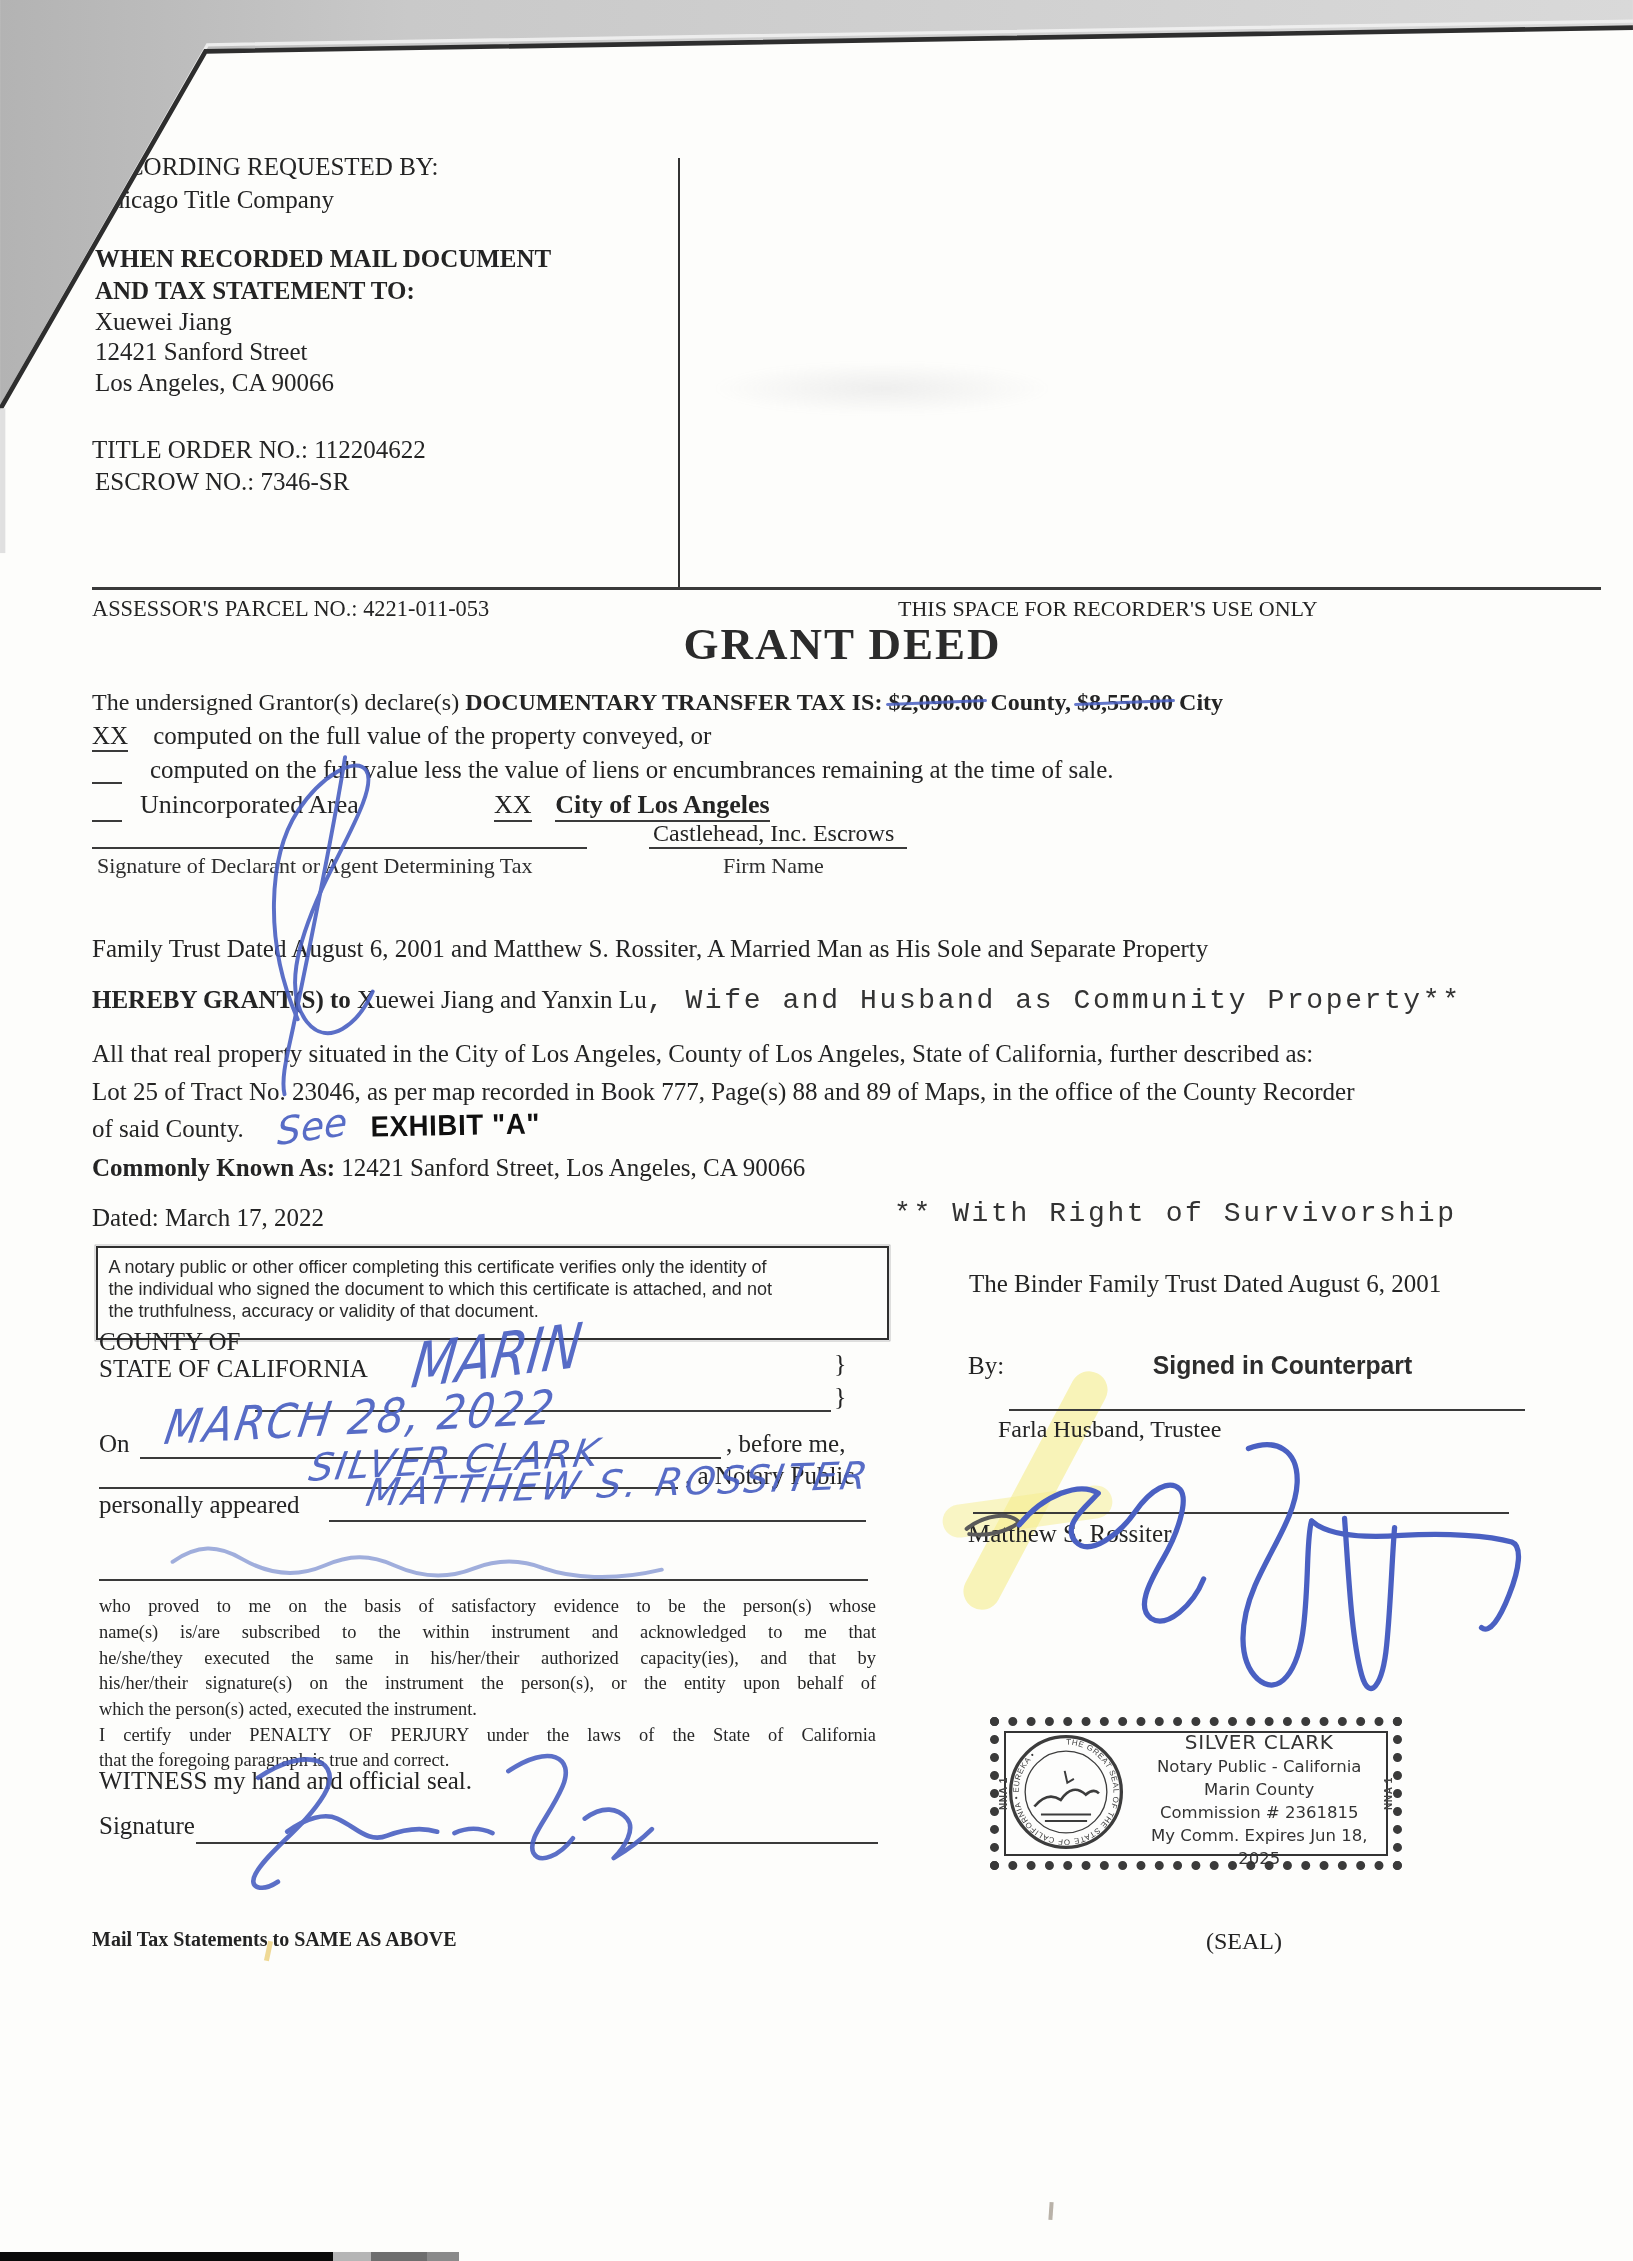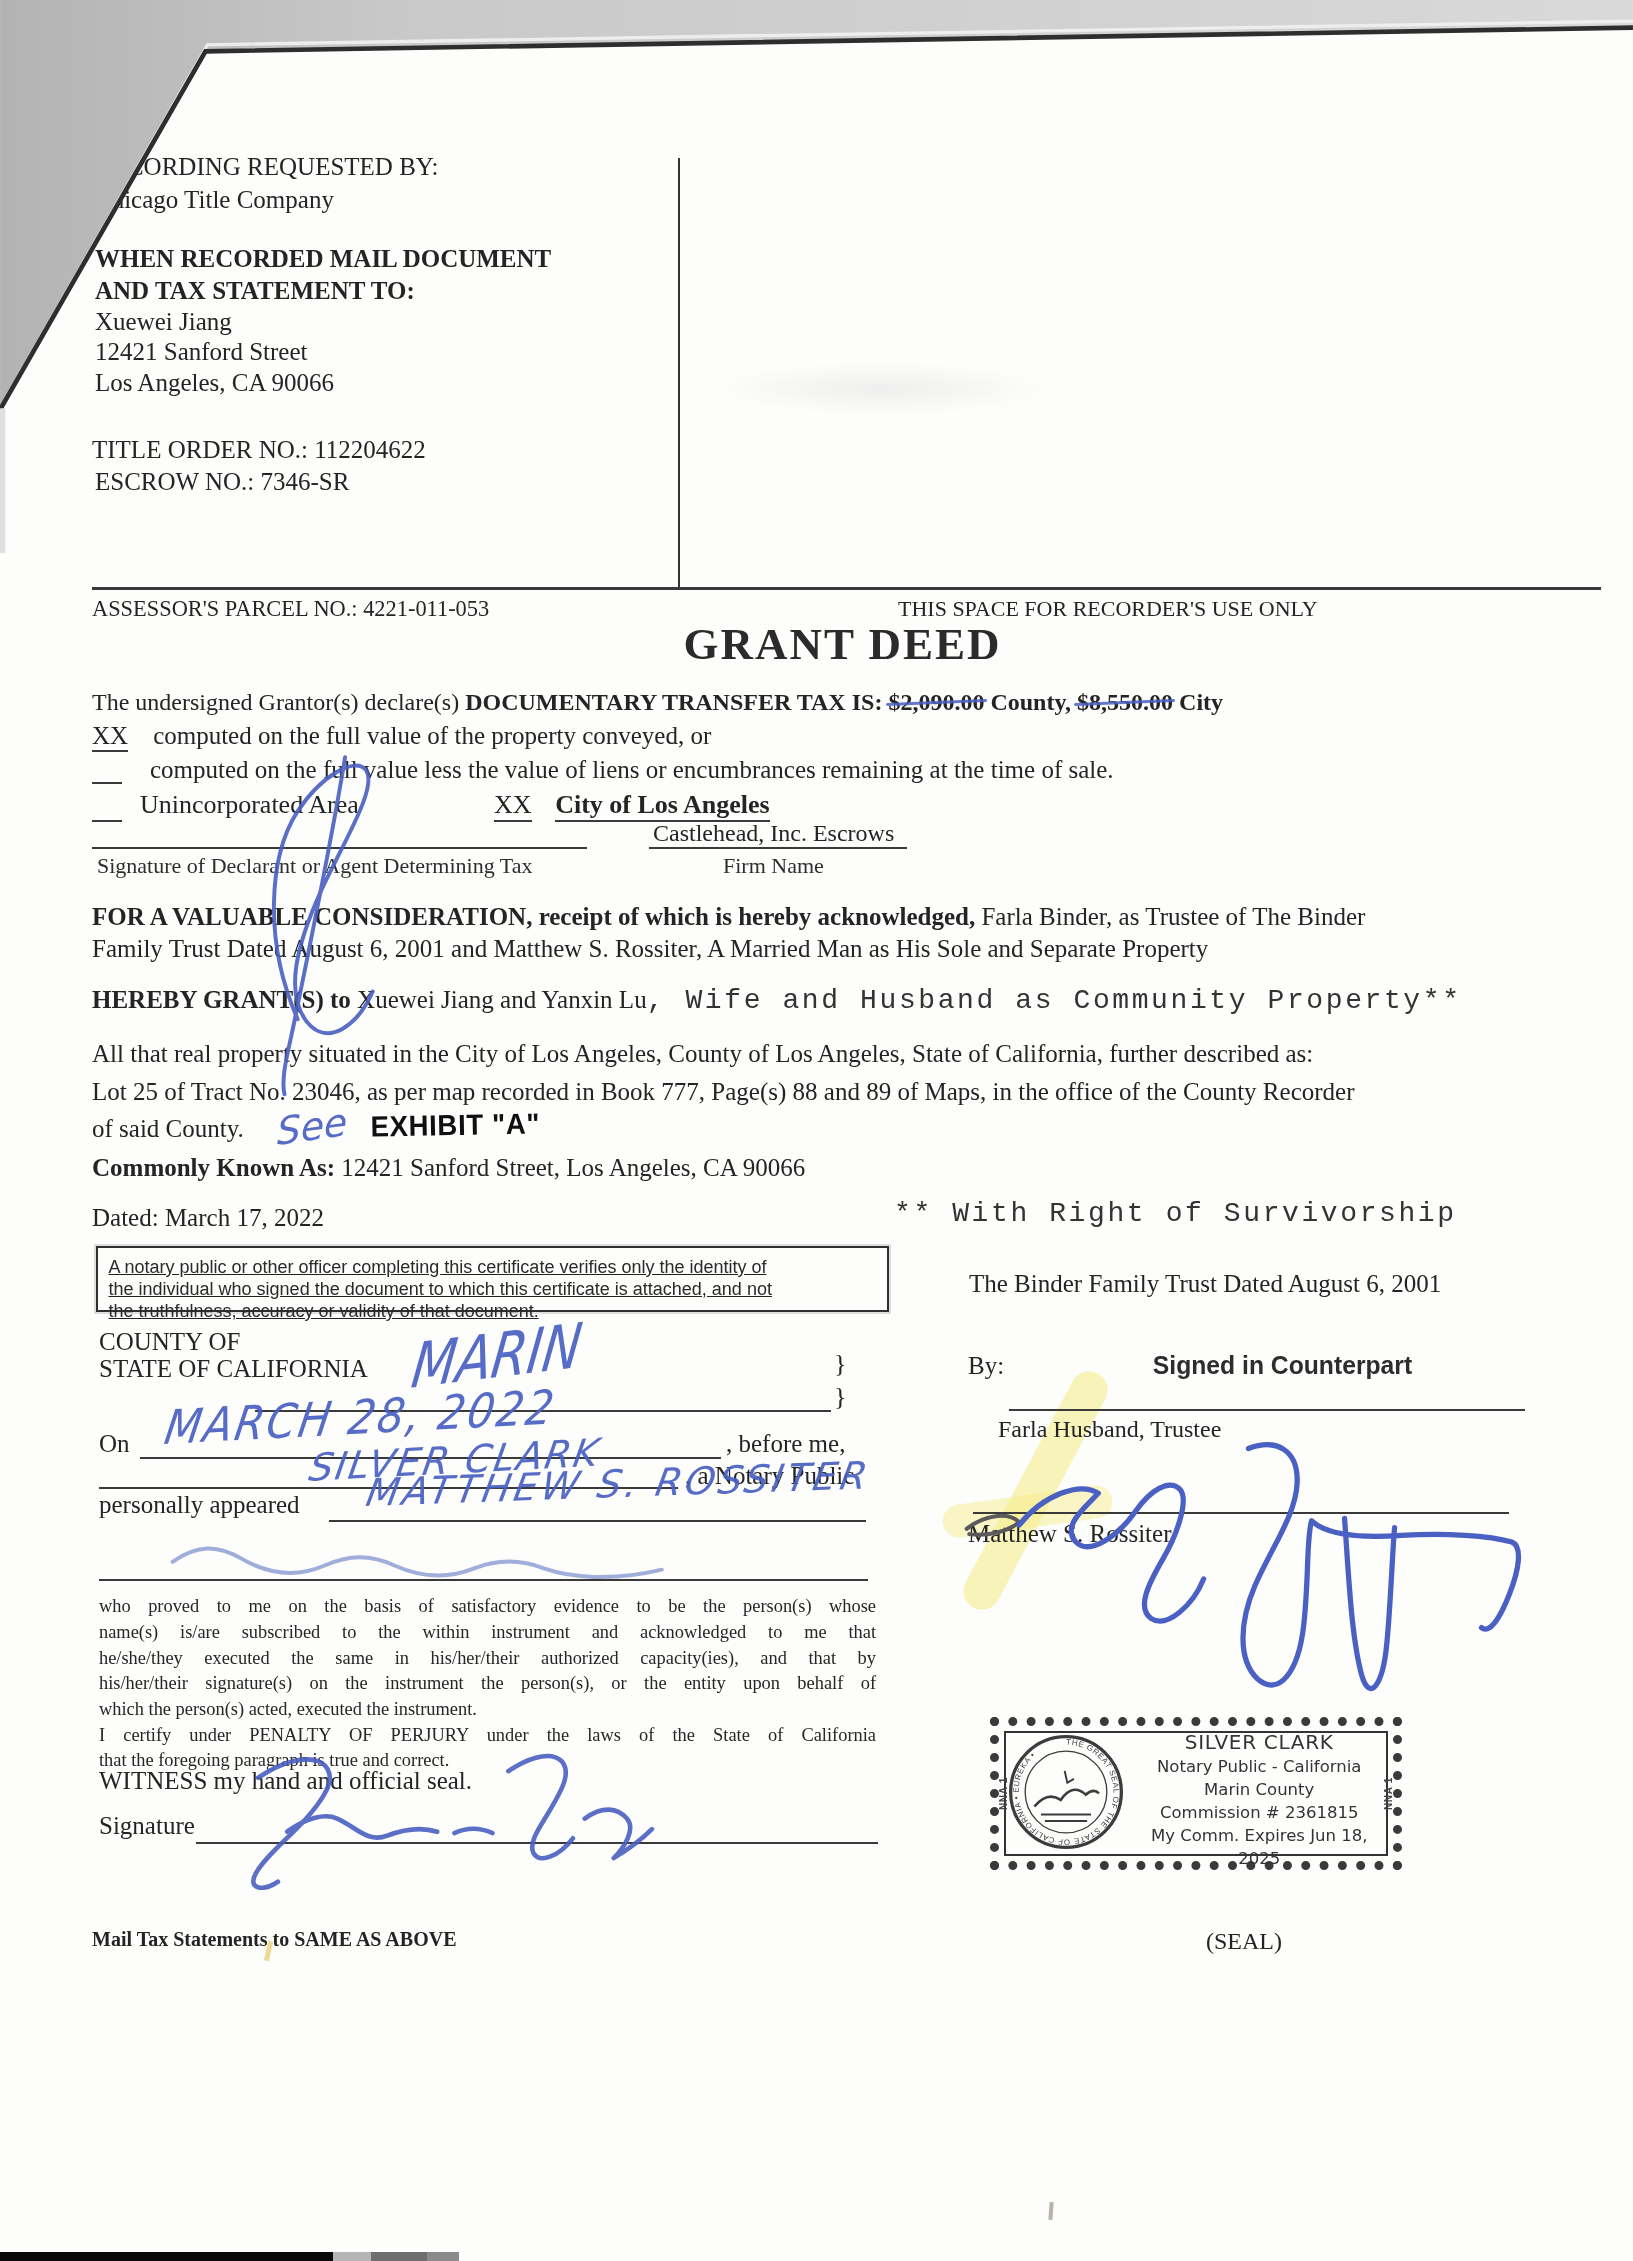--- a/index.html
+++ b/index.html
@@ -26,23 +26,23 @@
   }
   .hline{position:absolute;background:#3a3a3a;height:2px;}
   .dash{position:absolute;background:#3a3a3a;height:2px;width:30px;}
   .uline{border-bottom:2px solid #3a3a3a;padding-bottom:1.3px;}
   .strike{position:relative;}
   .strike::after{
     content:'';position:absolute;left:-2.6px;right:-2.6px;top:46%;height:3.3px;
     background:var(--ink);opacity:.85;transform:rotate(-2.2deg);border-radius:2px;
   }
   .notary-box{
-    position:absolute;left:96px;top:1246px;width:793px;height:66px;
+    position:absolute;left:96px;top:1246px;width:793px;height:94px;
     border:2px solid #2f2f2f;box-shadow:0 0 0 0.7px #fff,0 0 0 1.3px #9a9a9a;
-    padding:8px 0 0 10.5px;box-sizing:border-box;text-decoration:underline;
+    padding:8px 0 0 10.5px;box-sizing:border-box;
   }
   .notary-box div{font-family:"Liberation Sans",sans-serif;font-size:18px;color:#2a2a2a;line-height:22px;}
   .stampbox{
     position:absolute;left:990px;top:1717px;width:412px;height:153px;
     border:9.2px dotted #3a3a3a;box-sizing:border-box;background:rgba(255,255,255,.3);
   }
   .stampbox .inner{position:absolute;inset:5.3px;border:2px solid #333;}
   .stamp-side{
     position:absolute;top:0;bottom:0;width:14.5px;display:flex;align-items:center;justify-content:center;
     font-family:"Liberation Sans",sans-serif;font-size:10px;font-weight:bold;color:#444;
@@ -109,23 +109,20 @@
     <span class="serif uline" style="font-size:26px;">XX</span>
     <span class="serif bold uline" style="font-size:26px;margin-left:21px;border-bottom-width:2.6px;">City of Los Angeles</span>
   </div>
 
   <div class="hline z1" style="left:92px;top:847px;width:495px;"></div>
   <div class="abs serif z1" style="left:653px;top:820px;font-size:24px;">Castlehead, Inc. Escrows</div>
   <div class="hline z1" style="left:649px;top:847px;width:258px;"></div>
   <div class="abs serif-sm z1" style="left:97px;top:853px;">Signature of Declarant or Agent Determining Tax</div>
   <div class="abs serif-sm z1" style="left:723px;top:853px;">Firm Name</div>
 
-  <div class="abs z1" style="left:92px;top:903px;">
-    <span class="serif bold">FOR A VALUABLE CONSIDERATION, receipt of which is hereby acknowledged,</span><span class="serif"> Farla Binder, as Trustee of The Binder</span>
-  </div>
   <div class="abs serif z1" style="left:92px;top:935px;">Family Trust Dated August 6, 2001 and Matthew S. Rossiter, A Married Man as His Sole and Separate Property</div>
 
   <div class="abs z1" style="left:92px;top:985px;">
     <span class="serif bold">HEREBY GRANT(S) to </span><span class="serif">Xuewei Jiang and Yanxin Lu</span><span class="mono">, Wife and Husband as Community Property**</span>
   </div>
 
   <div class="abs serif z1" style="left:92px;top:1040px;">All that real property situated in the City of Los Angeles, County of Los Angeles, State of California, further described as:</div>
   <div class="abs serif z1" style="left:92px;top:1078px;">Lot 25 of Tract No. 23046, as per map recorded in Book 777, Page(s) 88 and 89  of Maps, in the office of the County Recorder</div>
   <div class="abs serif z1" style="left:92px;top:1115px;">of said County.</div>
   <div class="abs hand z1" style="left:277px;top:1110px;font-size:38px;transform:rotate(-8deg) skewX(-8deg);">See</div>

